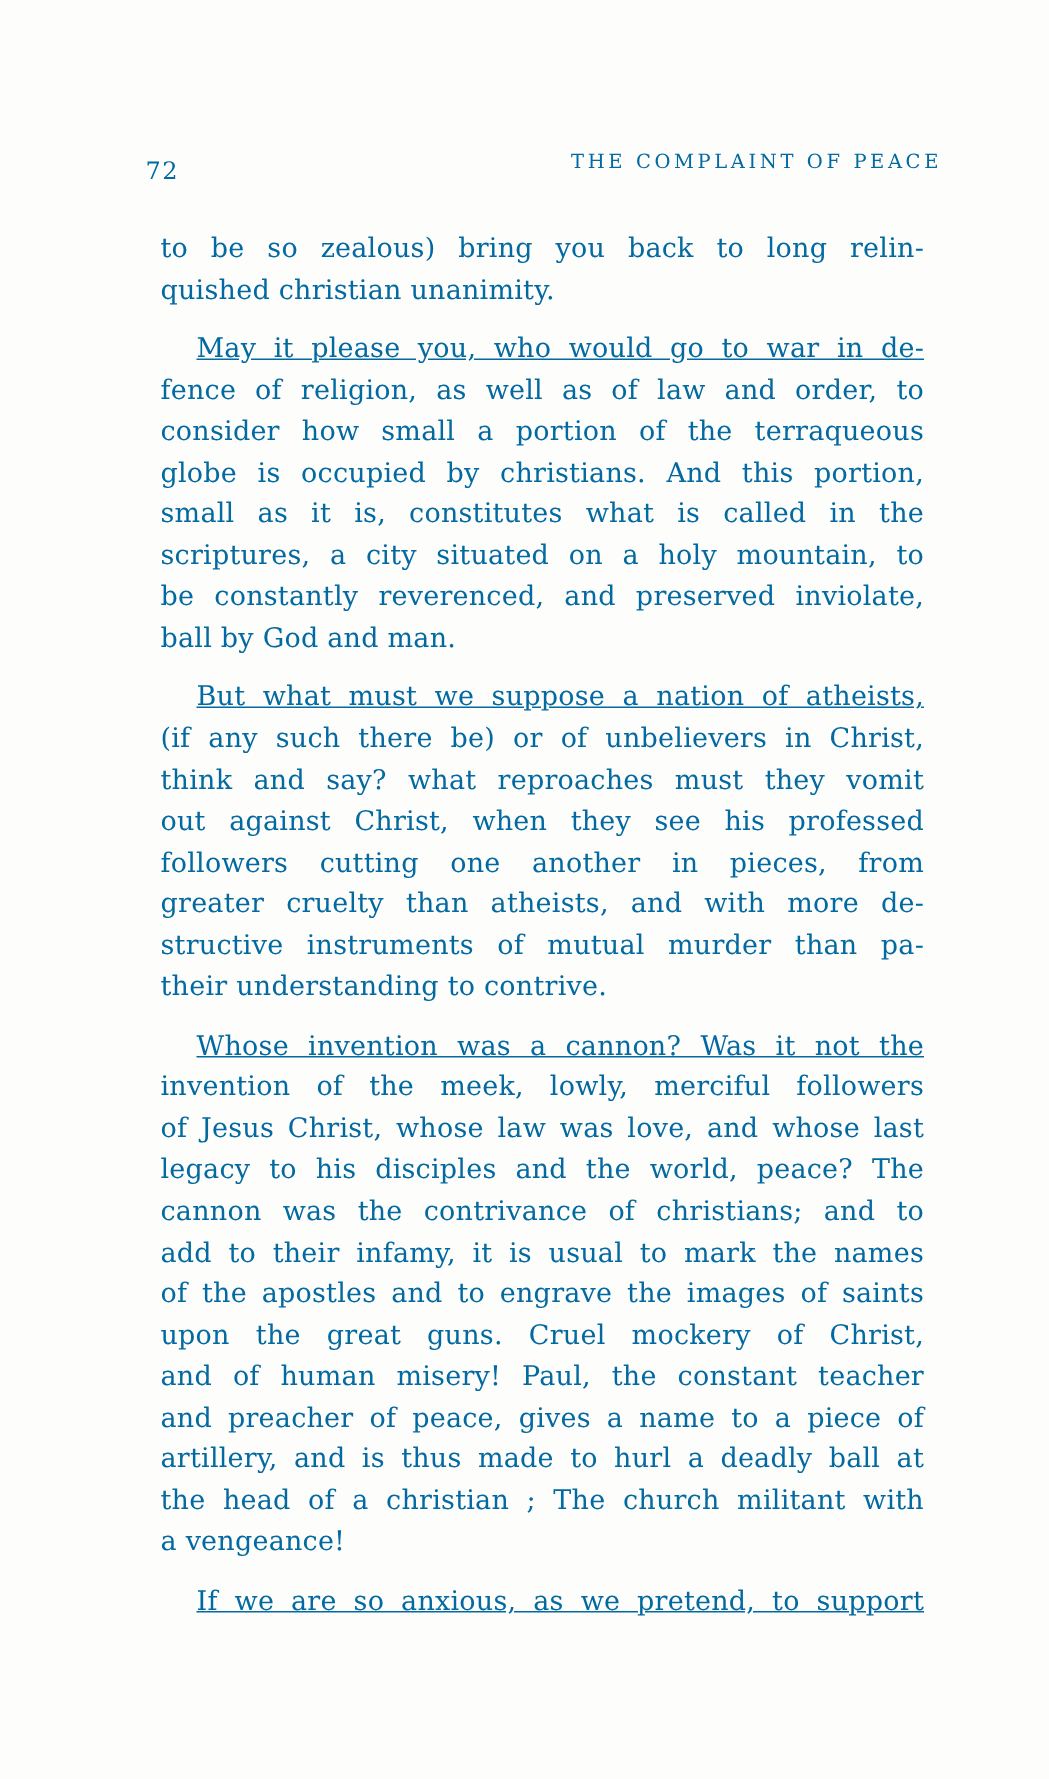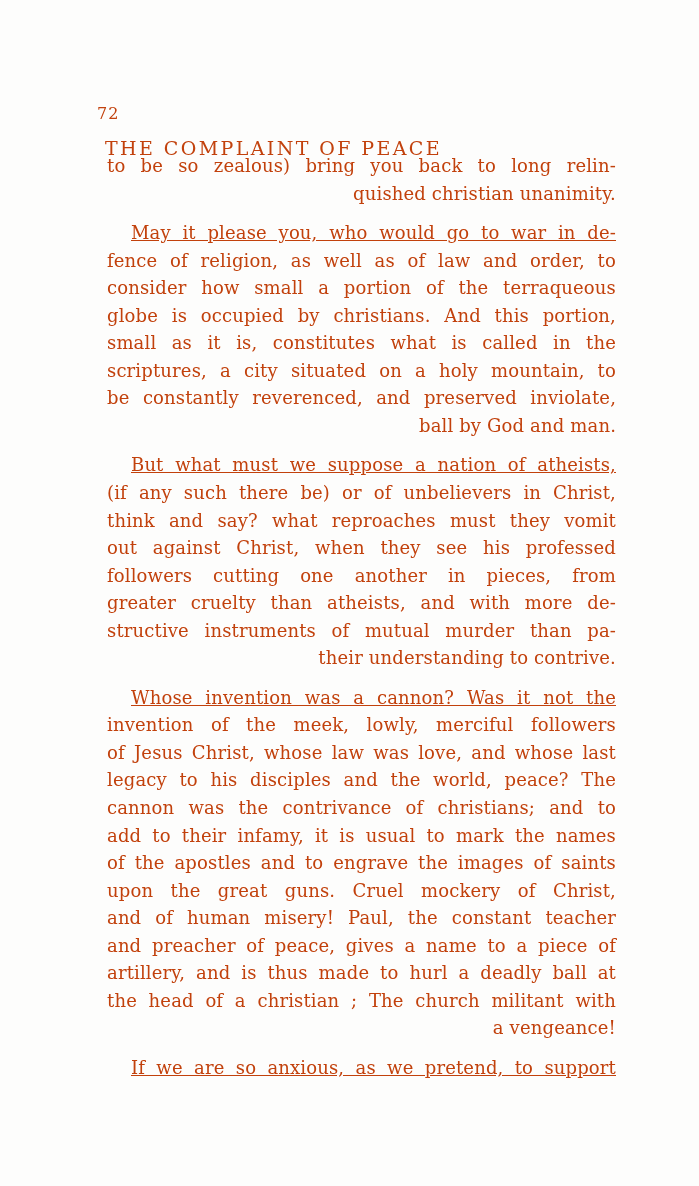--- a/index.html
+++ b/index.html
@@ -11,58 +11,57 @@
     height: 1186px;
     background: #ffffff;
     font-family: "DejaVu Serif", serif;
   }
   .scan-page {
     position: relative;
     width: 699px;
     height: 1186px;
     background: #fdfdfc;
     overflow: hidden;
-    color: #c2410c;
+    color: #0369a1;
   }
   .running-header {
     position: absolute;
     left: 95px;
     top: 101px;
     width: 533px;
     height: 24px;
   }
   .page-number {
     position: absolute;
     left: 2px;
     top: 3px;
     font-size: 16px;
     letter-spacing: 1px;
   }
   .running-title {
-    text-align: left;
-    font-size: 19px;
+    text-align: right;
+    font-size: 13px;
     letter-spacing: 2.4px;
     padding-left: 10px;
     white-space: nowrap;
-    margin-top: 36px;
   }
   .text-block {
     position: absolute;
     left: 95px;
     top: 140px;
     width: 533px;
     font-size: 18px;
     line-height: 27.55px;
     letter-spacing: 0.15px;
   }
   .paragraph {
     margin: 12px;
   }
   .line {
-    text-align: right;
+    text-align: left;
     white-space: normal;
   }
   .line.justified {
     text-align: justify;
     text-align-last: justify;
     text-justify: inter-word;
   }
   .line.indent {
     text-indent: 24px;
     text-decoration: underline;

